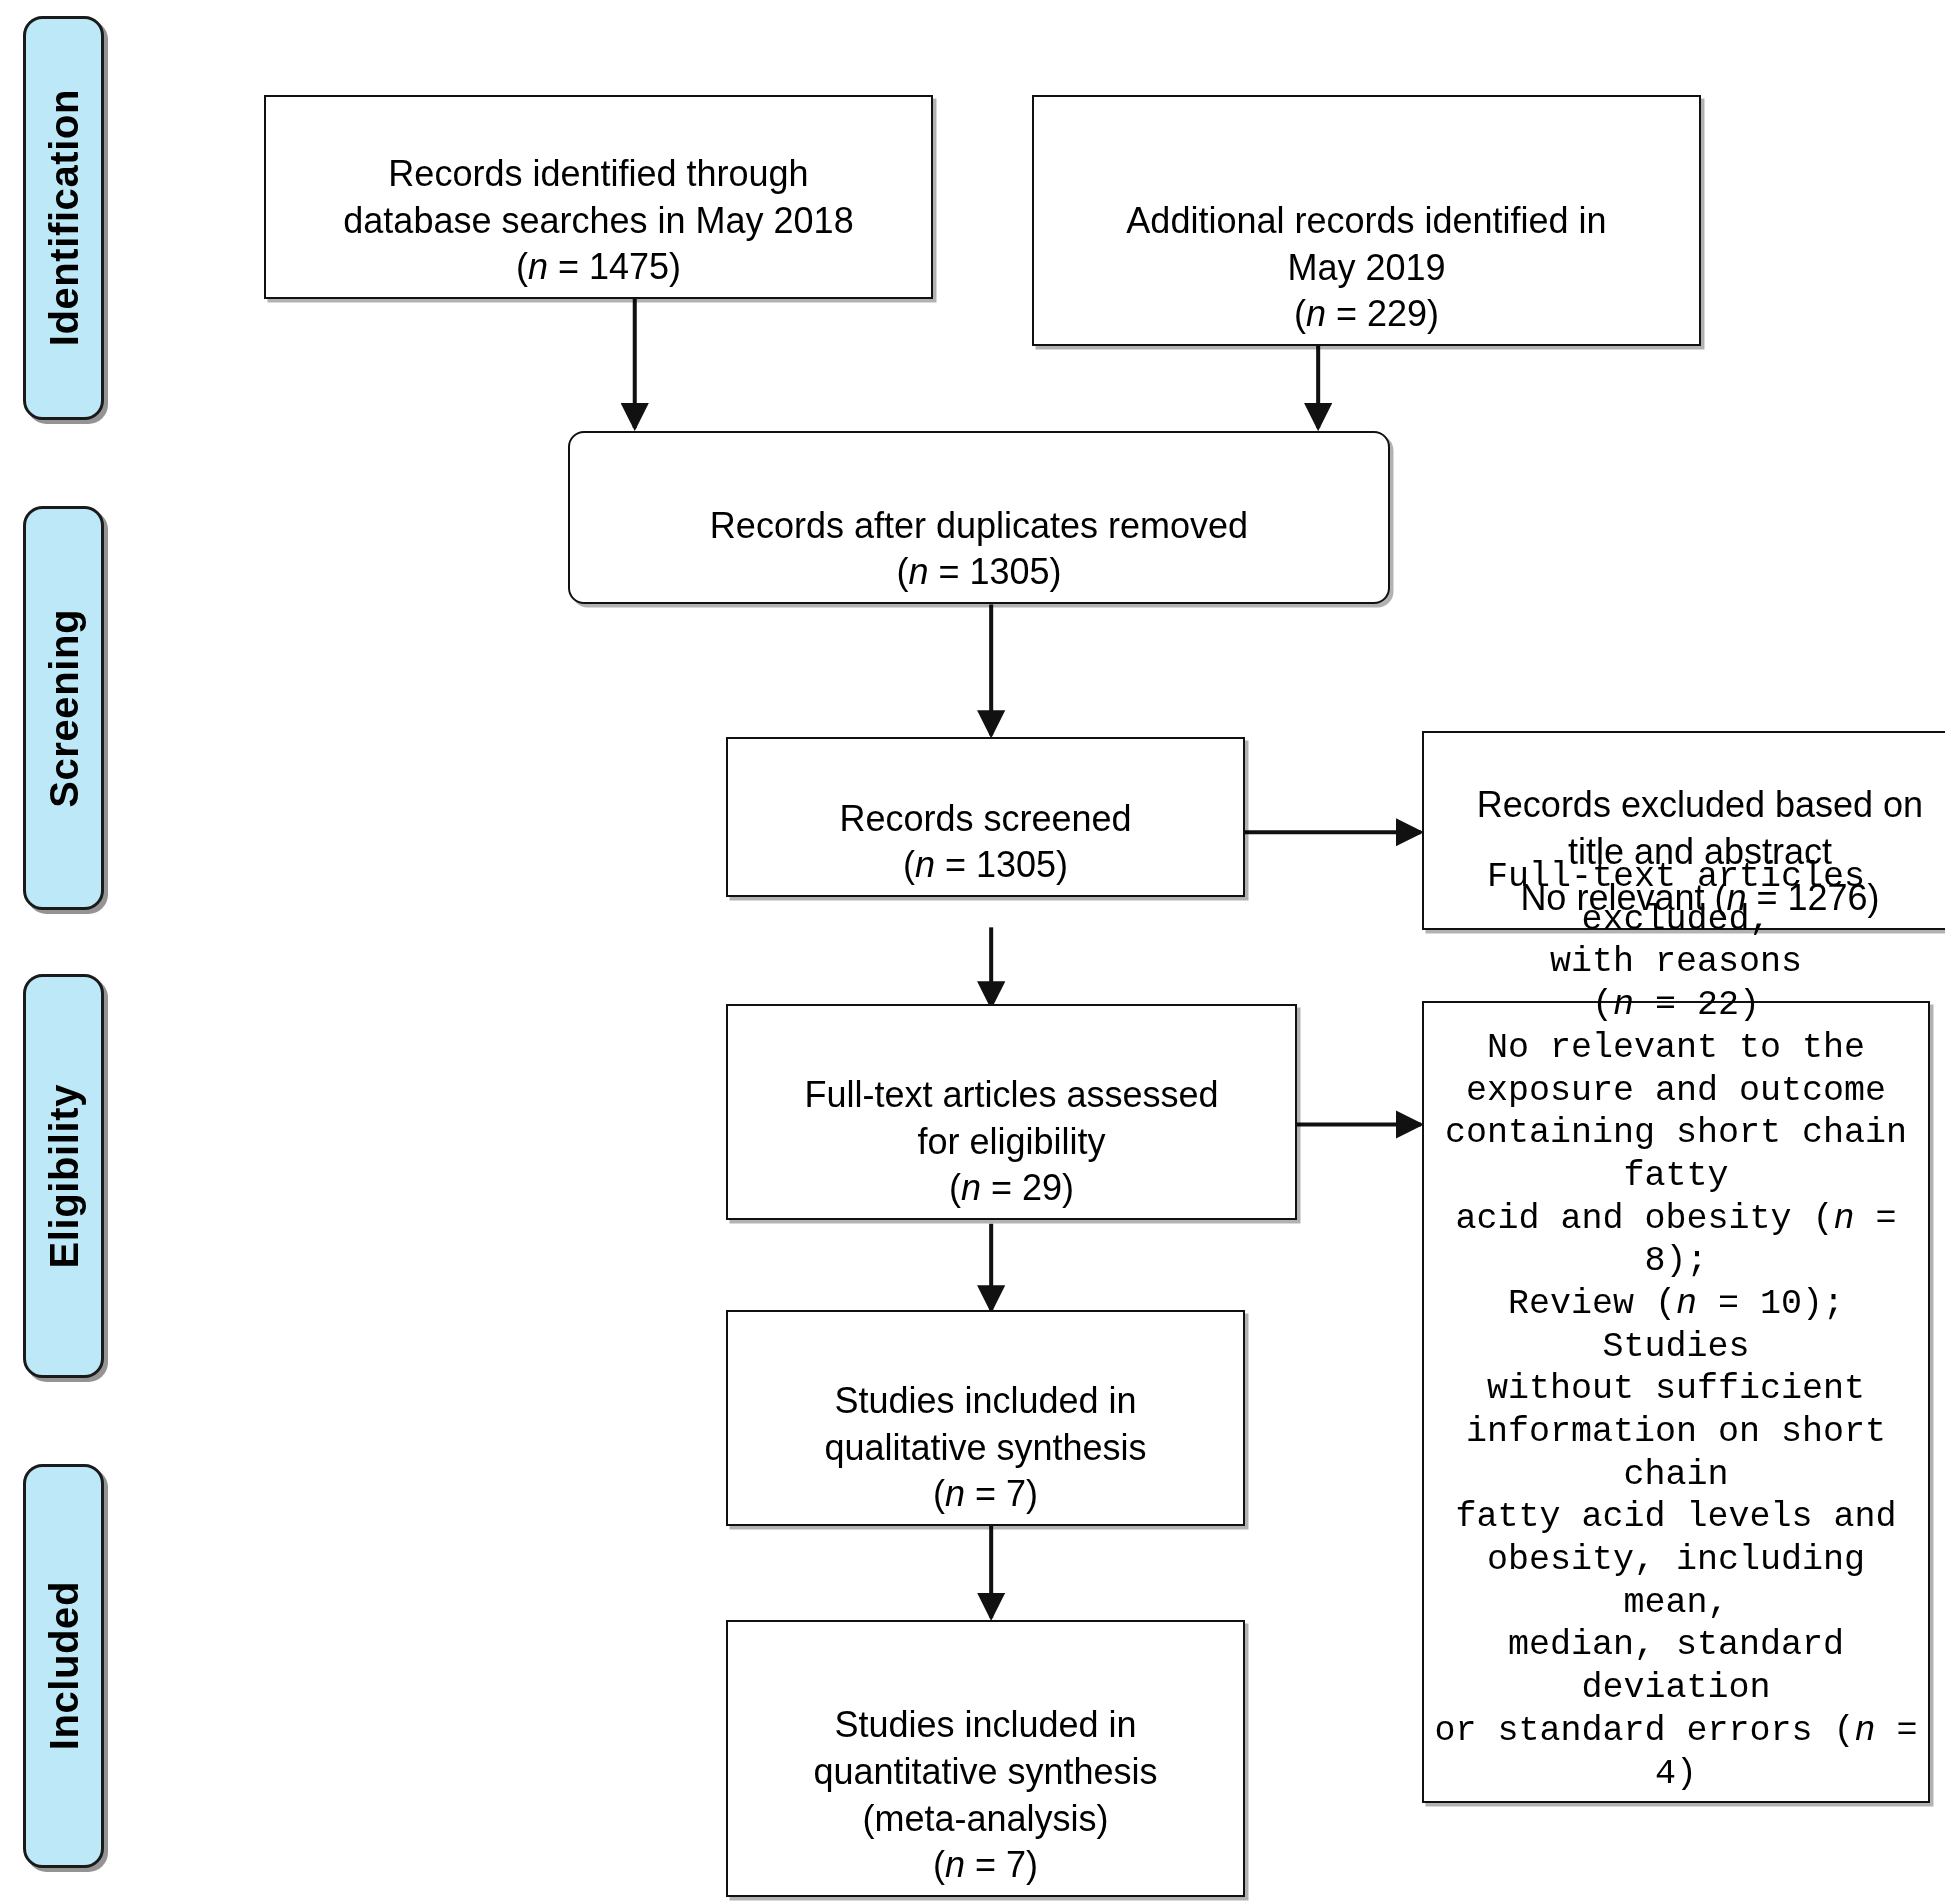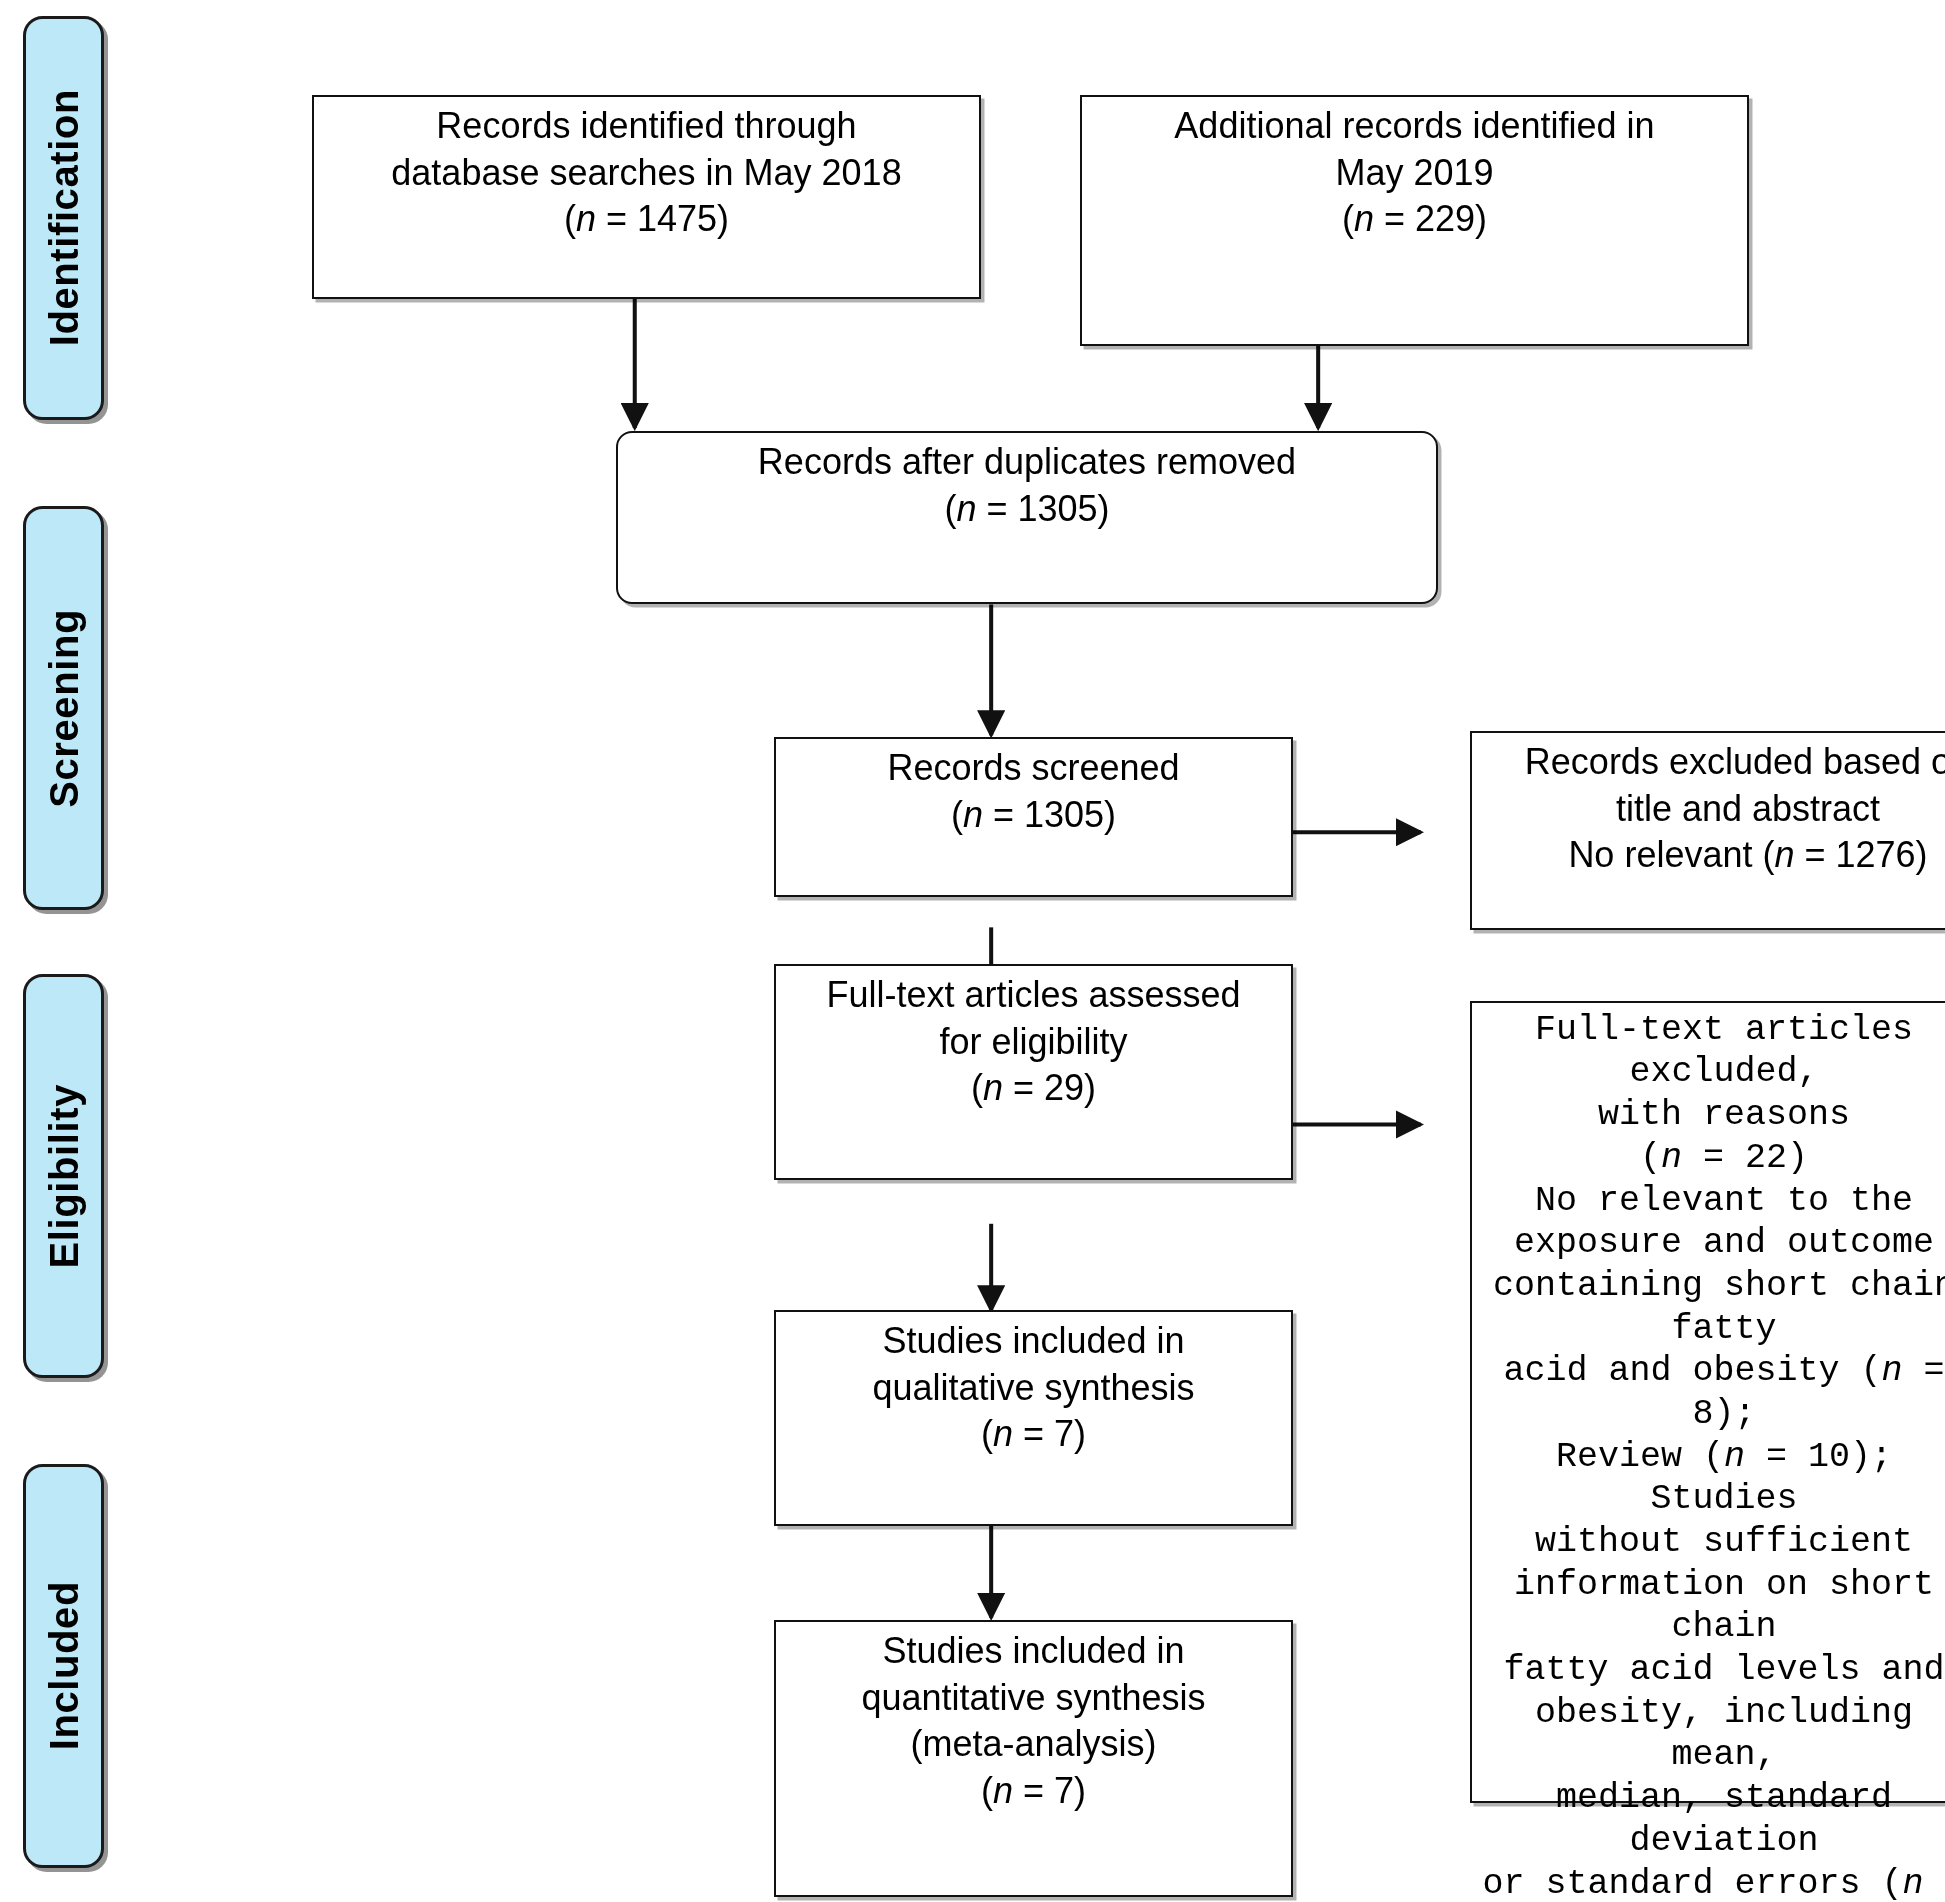--- a/index.html
+++ b/index.html
@@ -43,24 +43,23 @@
   }
 
   
   .flow-box {
     position: absolute;
     background: #ffffff;
     border: 2.9px solid #111111;
     box-sizing: border-box;
     box-shadow: 3.5px 3.5px 0 rgba(0,0,0,0.30);
     display: flex;
-    align-items: flex-start;
+    align-items: flex-end;
     justify-content: center;
     padding: 5.8px 10.4px;
-    margin-left: 48px;
   }
   .flow-box .box-text {
     text-align: center;
     font-size: 36px;
     line-height: 1.30;
     white-space: pre-line;
     color: #000000;
   }
   .flow-box.dense .box-text {
     font-size: 35px;
@@ -155,21 +154,21 @@
     <span class="box-text">Records screened
 (<i>n</i> = 1305)</span>
   </div>
 
   <div class="flow-box" style="left:1422px; top:731px; width:556px; height:199px;">
     <span class="box-text">Records excluded based on
 title and abstract
 No relevant (<i>n</i> = 1276)</span>
   </div>
 
-  <div class="flow-box" style="left:726px; top:964px; width:519px; height:216px;">
+  <div class="flow-box" style="left:726px; top:1004px; width:571px; height:216px;">
     <span class="box-text">Full-text articles assessed
 for eligibility
 (<i>n</i> = 29)</span>
   </div>
 
   <div class="flow-box dense" style="left:1422px; top:1001px; width:508px; height:802px;font-family:Liberation Mono, monospace;">
     <span class="box-text">Full-text articles excluded,
 with reasons
 (<i>n</i> = 22)
 No relevant to the

